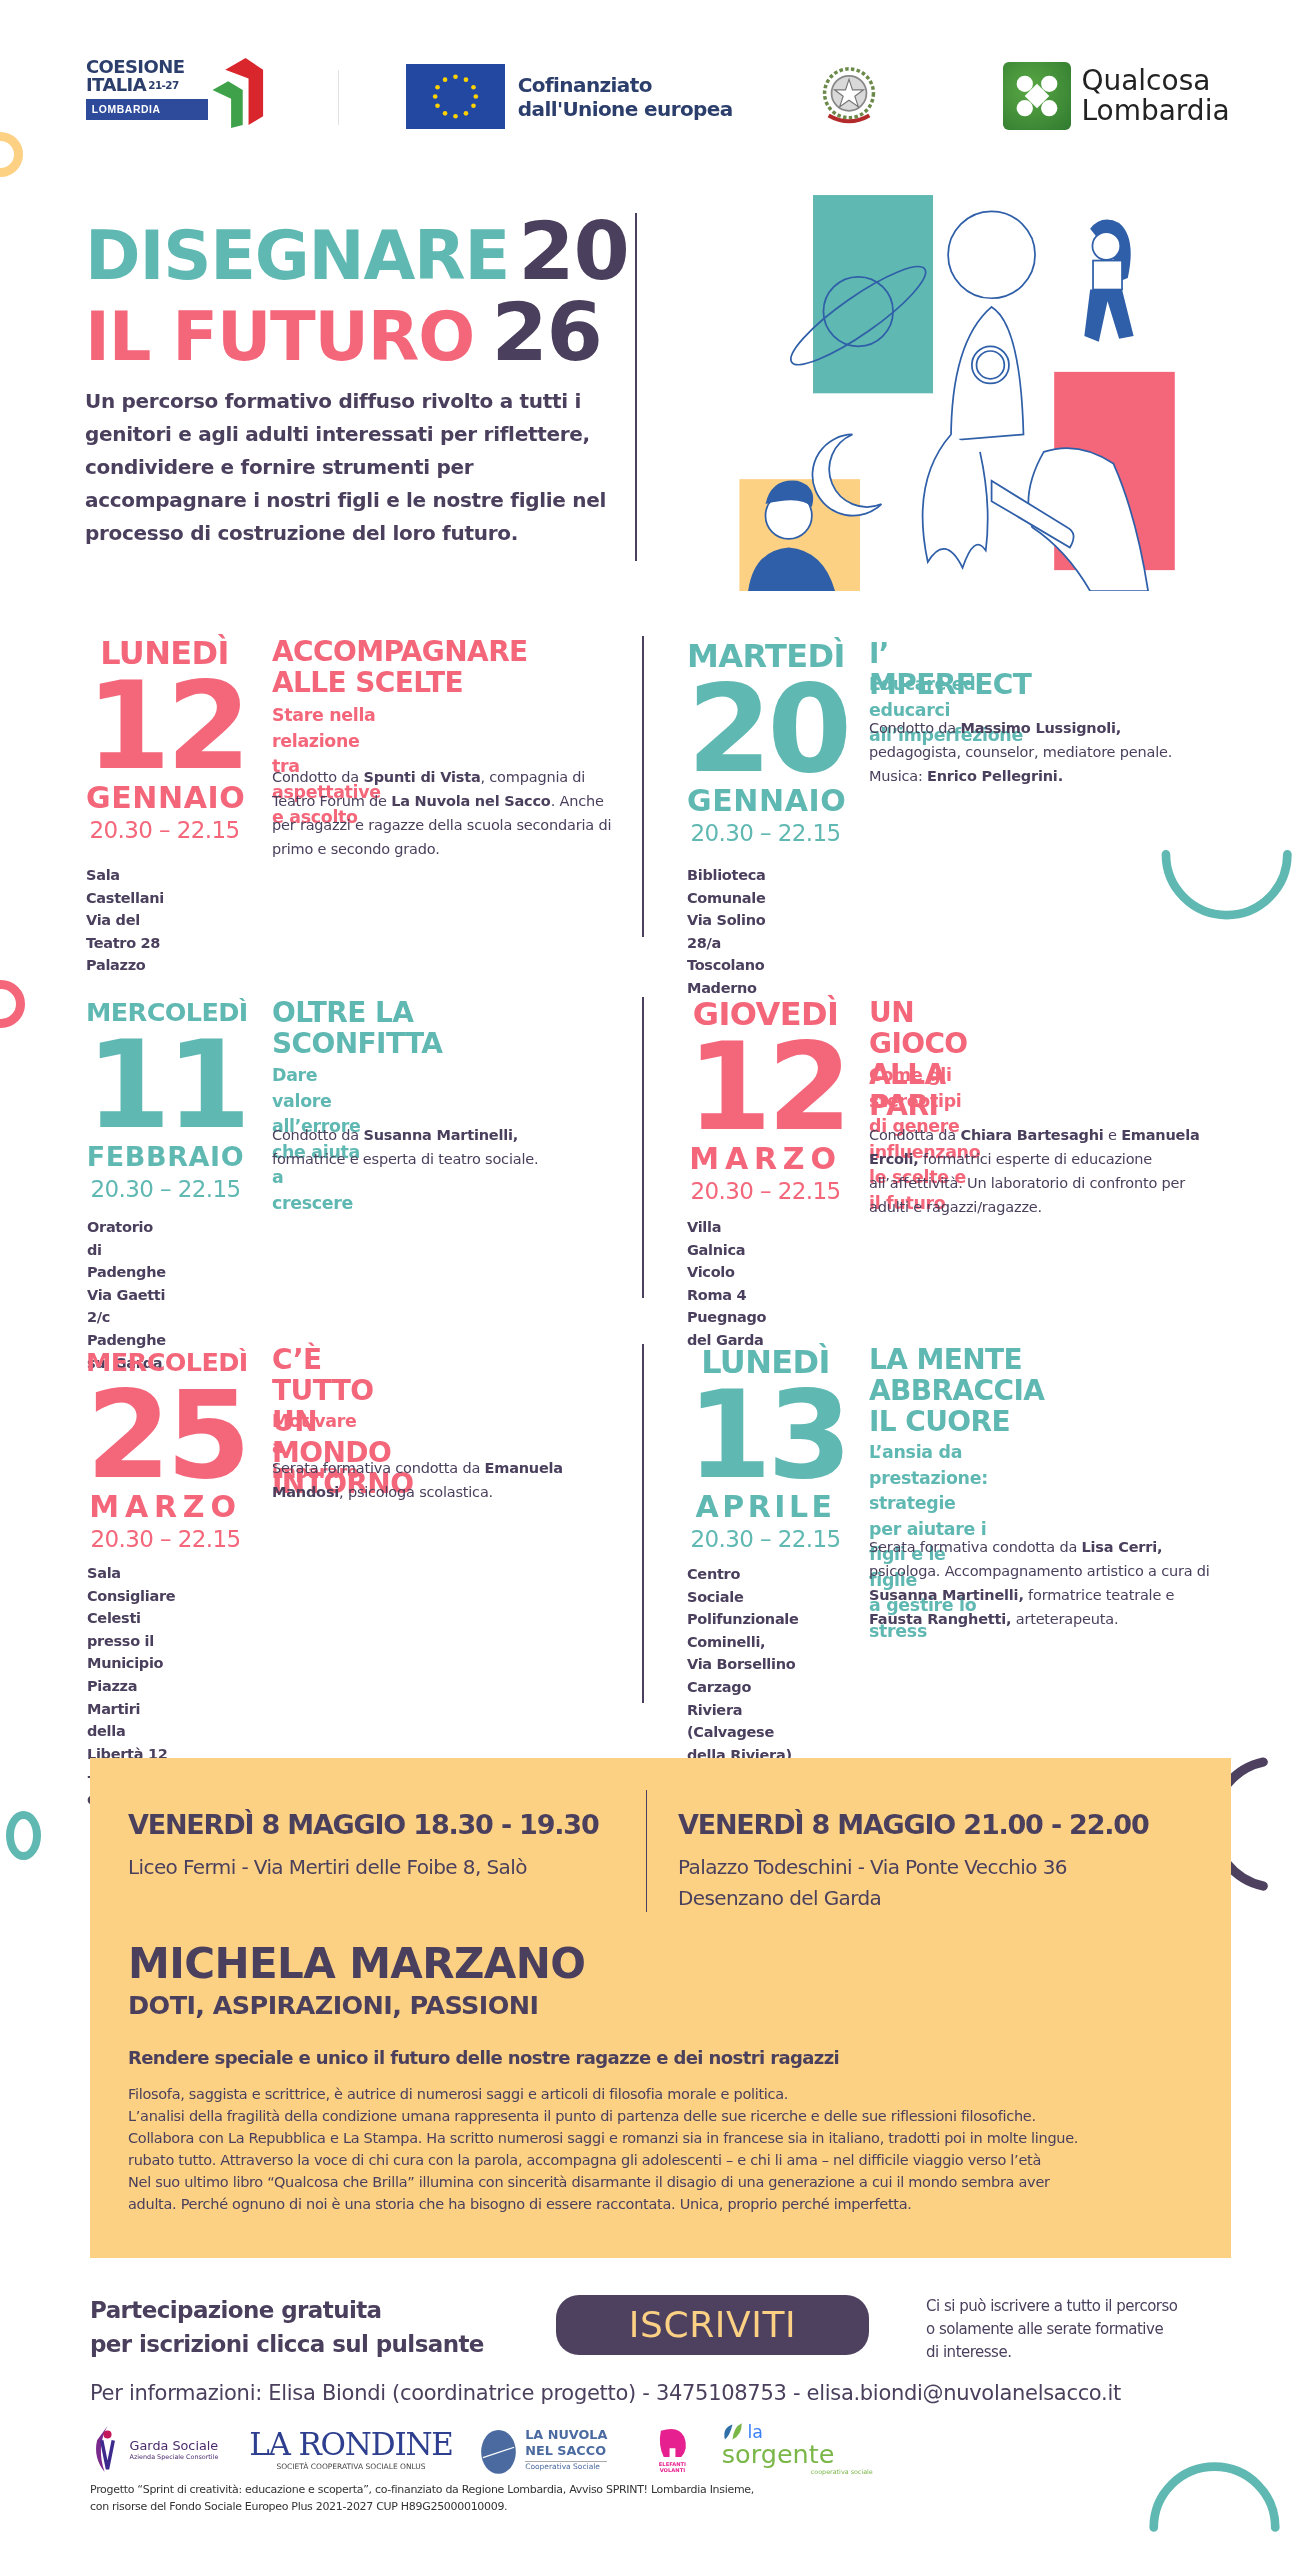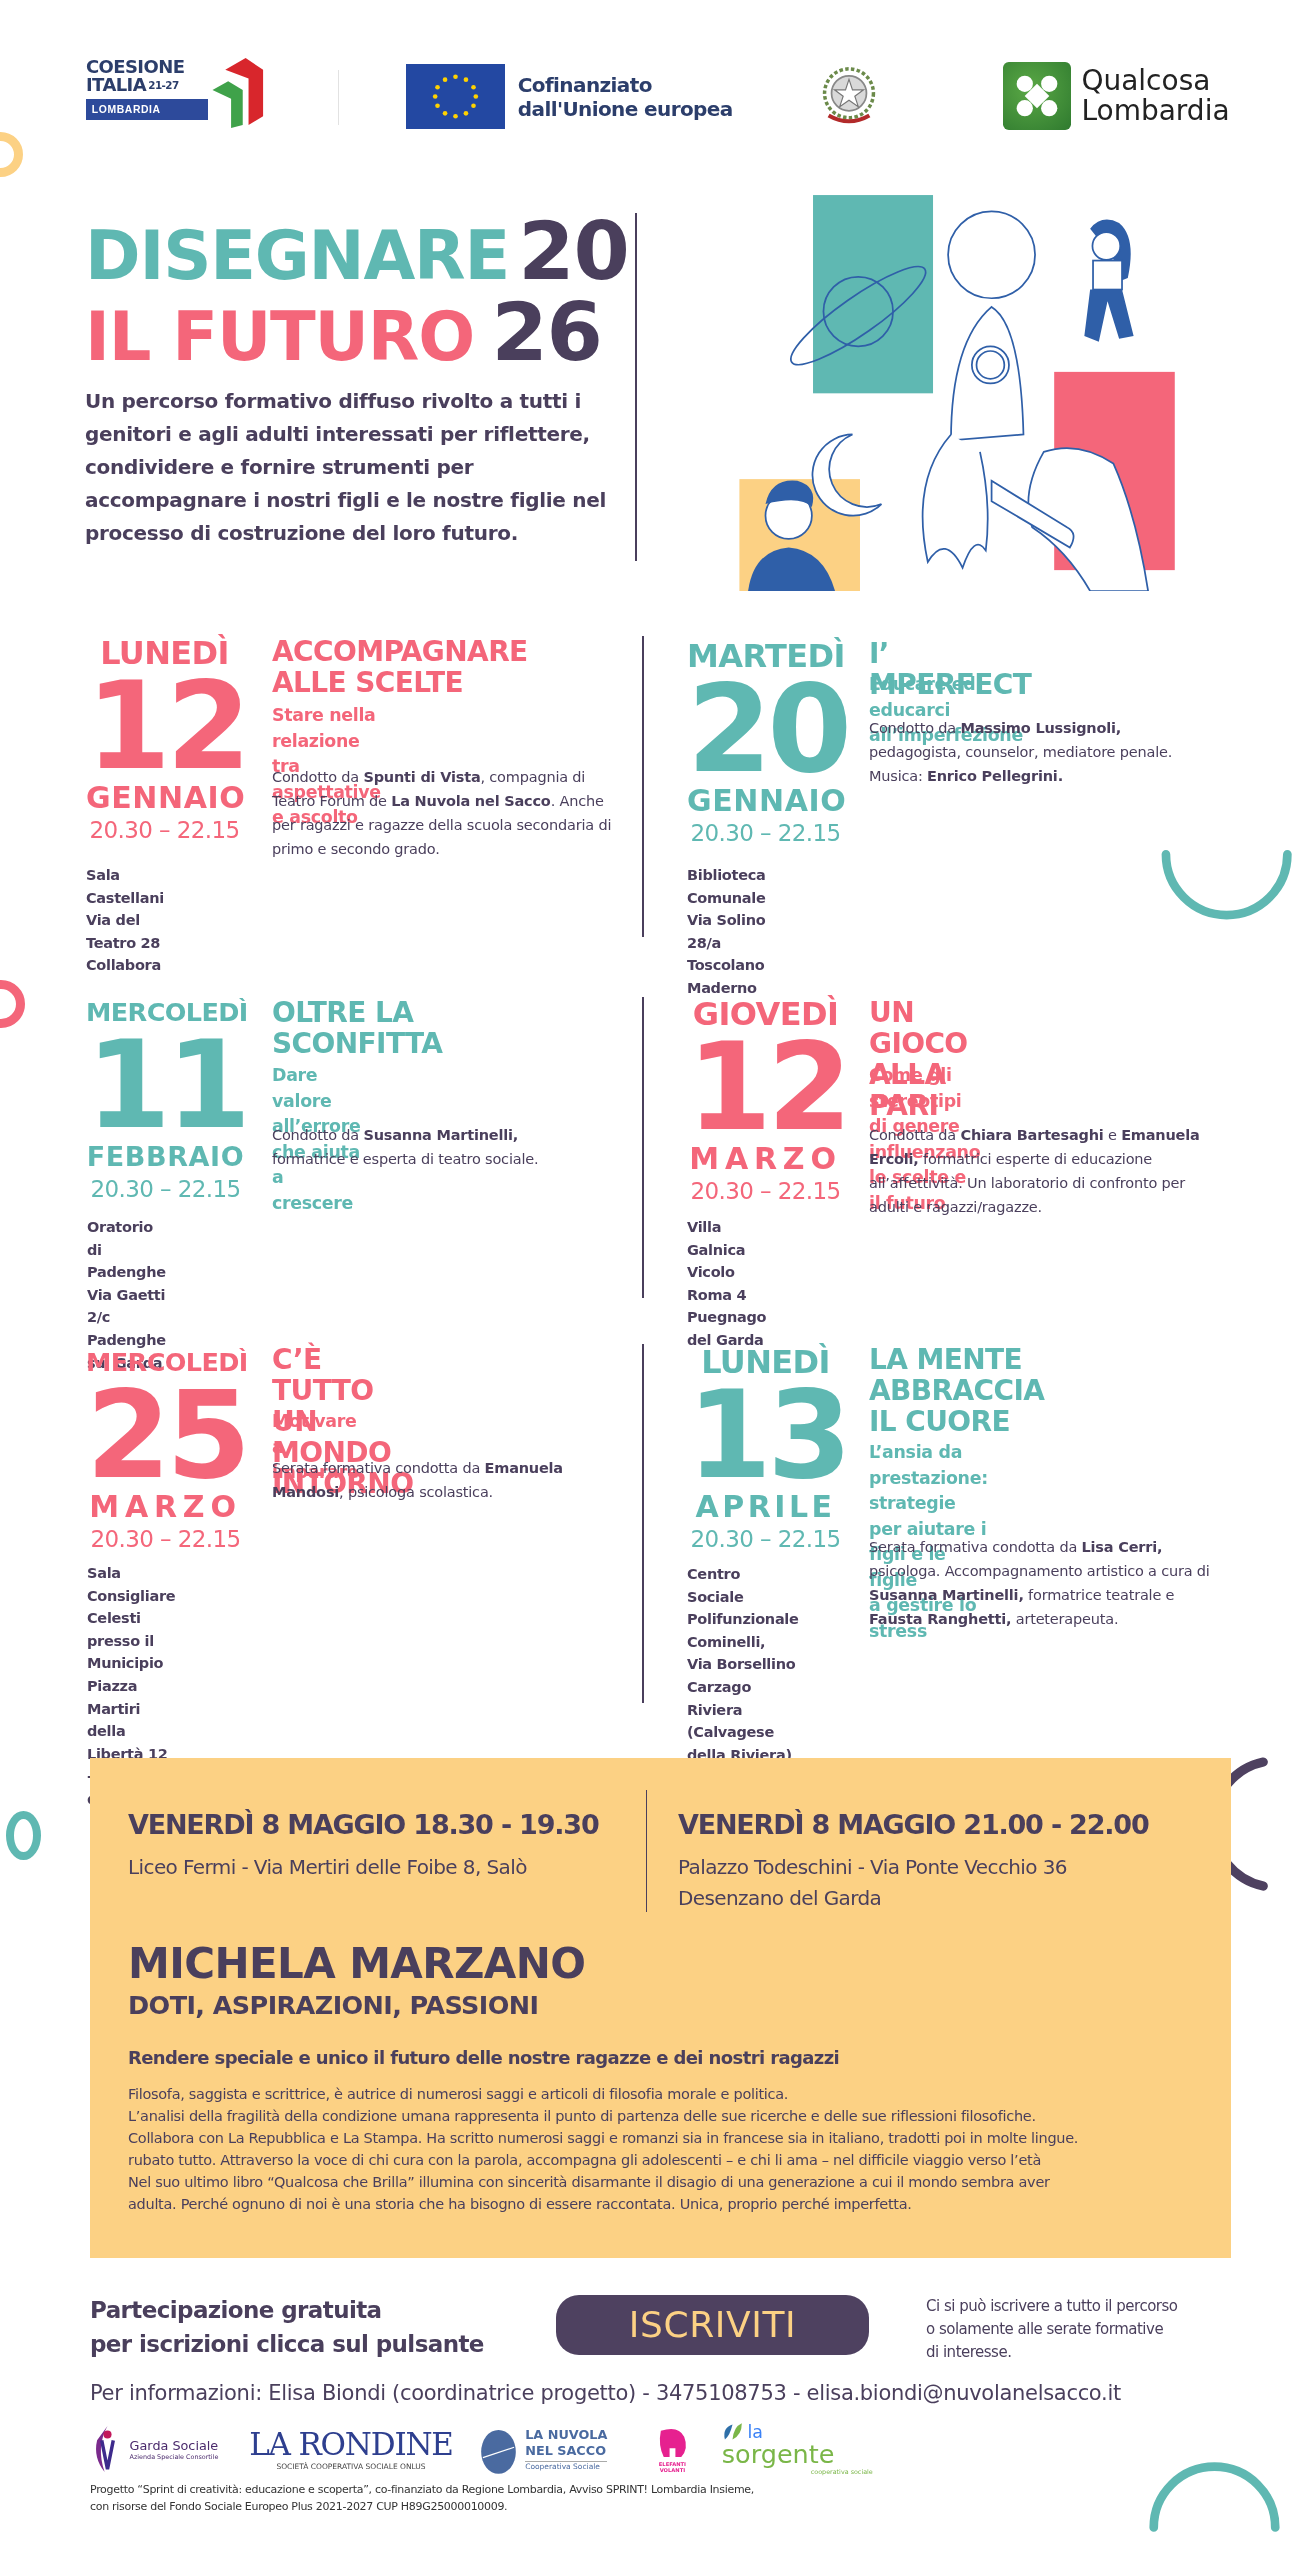--- a/index.html
+++ b/index.html
@@ -201,21 +201,21 @@
 <div class="ev" style="left:0; top:0;">
   <div class="ev-date pink" style="left:86px; top:635px; width:157px;">
     <div class="ev-day">LUNEDÌ</div>
     <div class="ev-num">12</div>
     <div class="ev-month">GENNAIO</div>
     <div class="ev-time">20.30 – 22.15</div>
   </div>
   <div class="ev-place" style="left:86px; top:864px;">
     <div>Sala Castellani</div>
       <div>Via del Teatro 28</div>
-      <div>Collabora</div>
+      <div>Palazzo</div>
   </div>
   <div class="ev-title pink" style="left:272px; top:636px;">
     <div>ACCOMPAGNARE</div>
       <div>ALLE SCELTE</div>
   </div>
   <div class="ev-sub pink" style="left:272px; top:703px;">
     <div>Stare nella relazione tra</div>
       <div>aspettative e ascolto</div>
   </div>
   <div class="ev-body" style="left:272px; top:765px; width:359px;">

